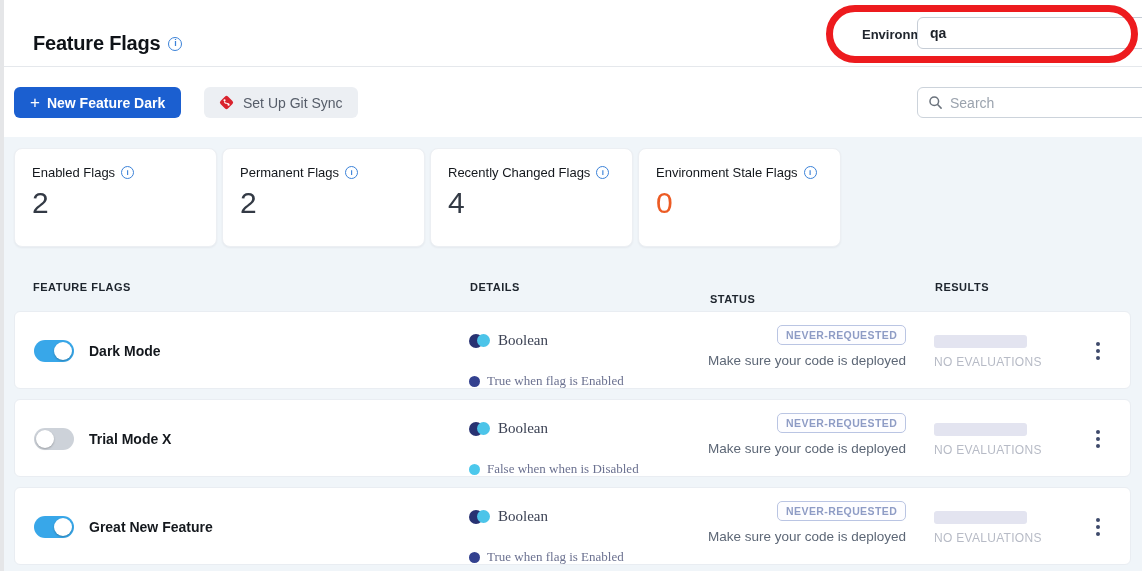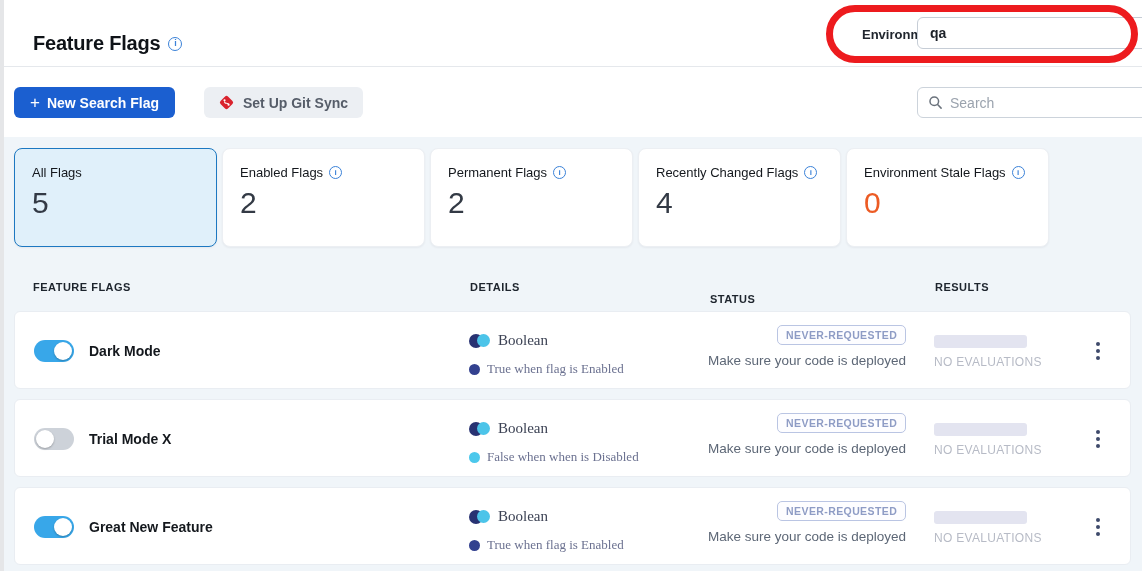--- a/index.html
+++ b/index.html
@@ -25,21 +25,21 @@
   .header-divider { position:absolute; top:66px; left:0; width:1142px; height:1px; background:#e5e8ec; }
 
   
   .btn-primary { position:absolute; left:14px; top:87px; height:31px; padding:0 16px;
                  background:#1b5fd0; border:none; border-radius:6px; color:#fff; font-size:14px;
                  font-weight:700; display:flex; align-items:center; gap:7px; cursor:pointer;
                  font-family:"Liberation Sans", sans-serif; }
   .btn-primary .plus { font-size:17px; font-weight:400; line-height:1; margin-top:-1px; }
   .btn-secondary { position:absolute; left:204px; top:87px; height:31px; padding:0 15px;
                    background:#eceff3; border:none; border-radius:6px; color:#565d69; font-size:14px;
-                   font-weight:700; display:flex; align-items:center; gap:9px; cursor:pointer;
+                   font-weight:400; display:flex; align-items:center; gap:9px; cursor:pointer;
                    font-family:"Liberation Sans", sans-serif; }
   .search-box { position:absolute; left:917px; top:87px; width:238px; height:31px;
                 border:1px solid #ccd3db; border-radius:6px; background:#fff;
                 display:flex; align-items:center; padding:0 10px; gap:7px; }
   .search-box input { border:none; outline:none; flex:1; font-size:14px; color:#333;
                       font-family:"Liberation Sans", sans-serif; background:transparent; width:100%; }
   .search-box input::placeholder { color:#9ba3ae; }
 
   
   .content-bg { position:absolute; top:137px; left:0; width:1142px; height:434px; background:#f0f5f9; }
@@ -66,21 +66,21 @@
   .toggle.on .knob  { right:2px; }
   .toggle.off .knob { left:2px; }
 
   .flag-name { position:absolute; left:74px; top:31px; font-size:14px; font-weight:700; color:#14181d; cursor:pointer; }
 
   .details { position:absolute; left:454px; top:20px;font-family:Liberation Serif, serif; }
   .type-line { display:flex; align-items:center; gap:8px; font-size:15px; color:#3c4254; }
   .venn { width:21px; height:14px; position:relative; }
   .venn .c1 { position:absolute; left:0; top:0; width:14px; height:14px; border-radius:50%; background:#283272; }
   .venn .c2 { position:absolute; left:8px; top:0.5px; width:13px; height:13px; border-radius:50%; background:#4cc4e9; }
-  .value-line { margin-top:12px; display:flex; align-items:center; gap:7px; font-size:13px; color:#6b7190; }
+  .value-line { margin-top:24px; display:flex; align-items:center; gap:7px; font-size:13px; color:#6b7190; }
   .dot { width:11px; height:11px; min-width:11px; border-radius:50%; }
   .dot.navy { background:#33418f; }
   .dot.cyan { background:#4cc8ec; }
 
   .status { position:absolute; left:693px; top:13px;text-align:right; }
   .badge { display:inline-block; border:1px solid #bac5e3; color:#8e9cc5; background:#fdfdff;
            font-size:10.5px; font-weight:700; letter-spacing:0.4px; padding:3px 8px; border-radius:5px; }
   .status-text { margin-top:8px; font-size:13.5px; color:#5d6776; }
 
   .results { position:absolute; left:919px; top:23px; }
@@ -108,21 +108,21 @@
       <svg width="12" height="8" viewBox="0 0 12 8">
           <polyline points="1.5,1.5 6,6 10.5,1.5" fill="none" stroke="#8a929c" stroke-width="1.8" stroke-linecap="round" stroke-linejoin="round"></polyline>
         </svg>
     </span>
   </div>
   <div class="annotation-oval"></div>
   <div class="header-divider"></div>
 
   <button class="btn-primary">
     <span class="plus">+</span>
-    <span>New Search Flag</span>
+    <span>New Feature Dark</span>
   </button>
   <button class="btn-secondary">
     <span style="display:inline-flex;">
       <svg width="15" height="15" viewBox="0 0 16 16">
           <rect x="2.4" y="2.4" width="11.2" height="11.2" rx="2.2" transform="rotate(45 8 8)" fill="#d9232e"></rect>
           <circle cx="5.9" cy="5.7" r="1.15" fill="#fff"></circle>
           <circle cx="10.2" cy="10.3" r="1.15" fill="#fff"></circle>
           <path d="M5.9 6.8 q0 2.1 2.2 2.1 q2.1 0 2.1 1.4" stroke="#fff" stroke-width="1.1" fill="none"></path>
         </svg>
     </span>
@@ -134,26 +134,20 @@
           <circle cx="6.7" cy="6.7" r="4.6" fill="none" stroke="#6a727c" stroke-width="1.6"></circle>
           <line x1="10.2" y1="10.2" x2="14" y2="14" stroke="#6a727c" stroke-width="1.6" stroke-linecap="round"></line>
         </svg>
     </span>
     <input type="text" placeholder="Search" style="">
   </div>
 
   <div class="content-bg"></div>
 
   <div class="cards">
-    <div class="card selected">
-      <div class="card-label">
-        <span>All Flags</span>
-      </div>
-      <div class="card-value">5</div>
-    </div>
     <div class="card">
       <div class="card-label">
         <span>Enabled Flags</span>
         <span class="info-icon">i</span>
       </div>
       <div class="card-value">2</div>
     </div>
     <div class="card">
       <div class="card-label">
         <span>Permanent Flags</span>

